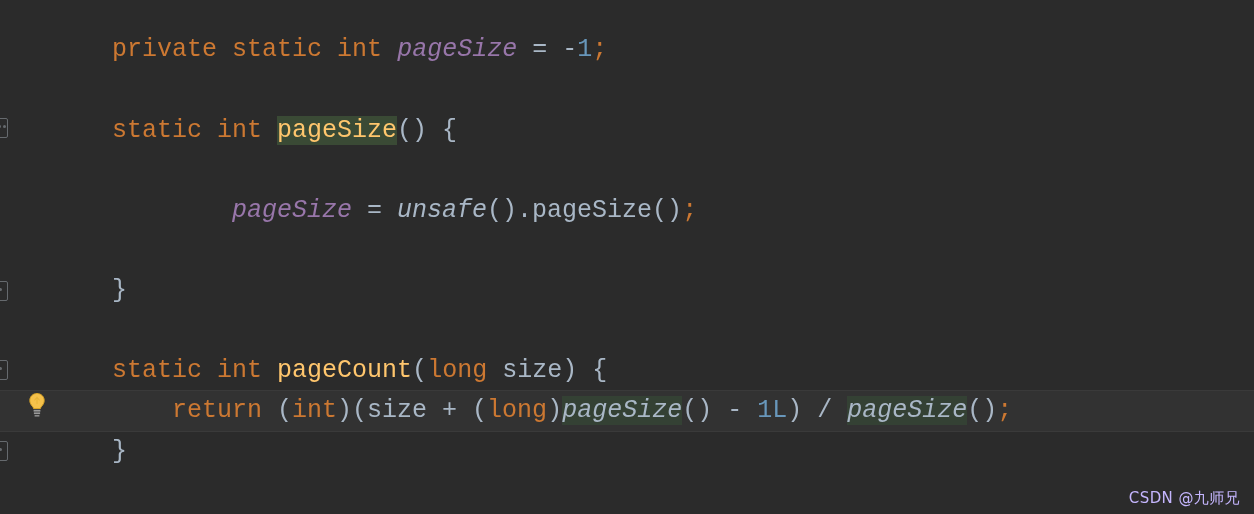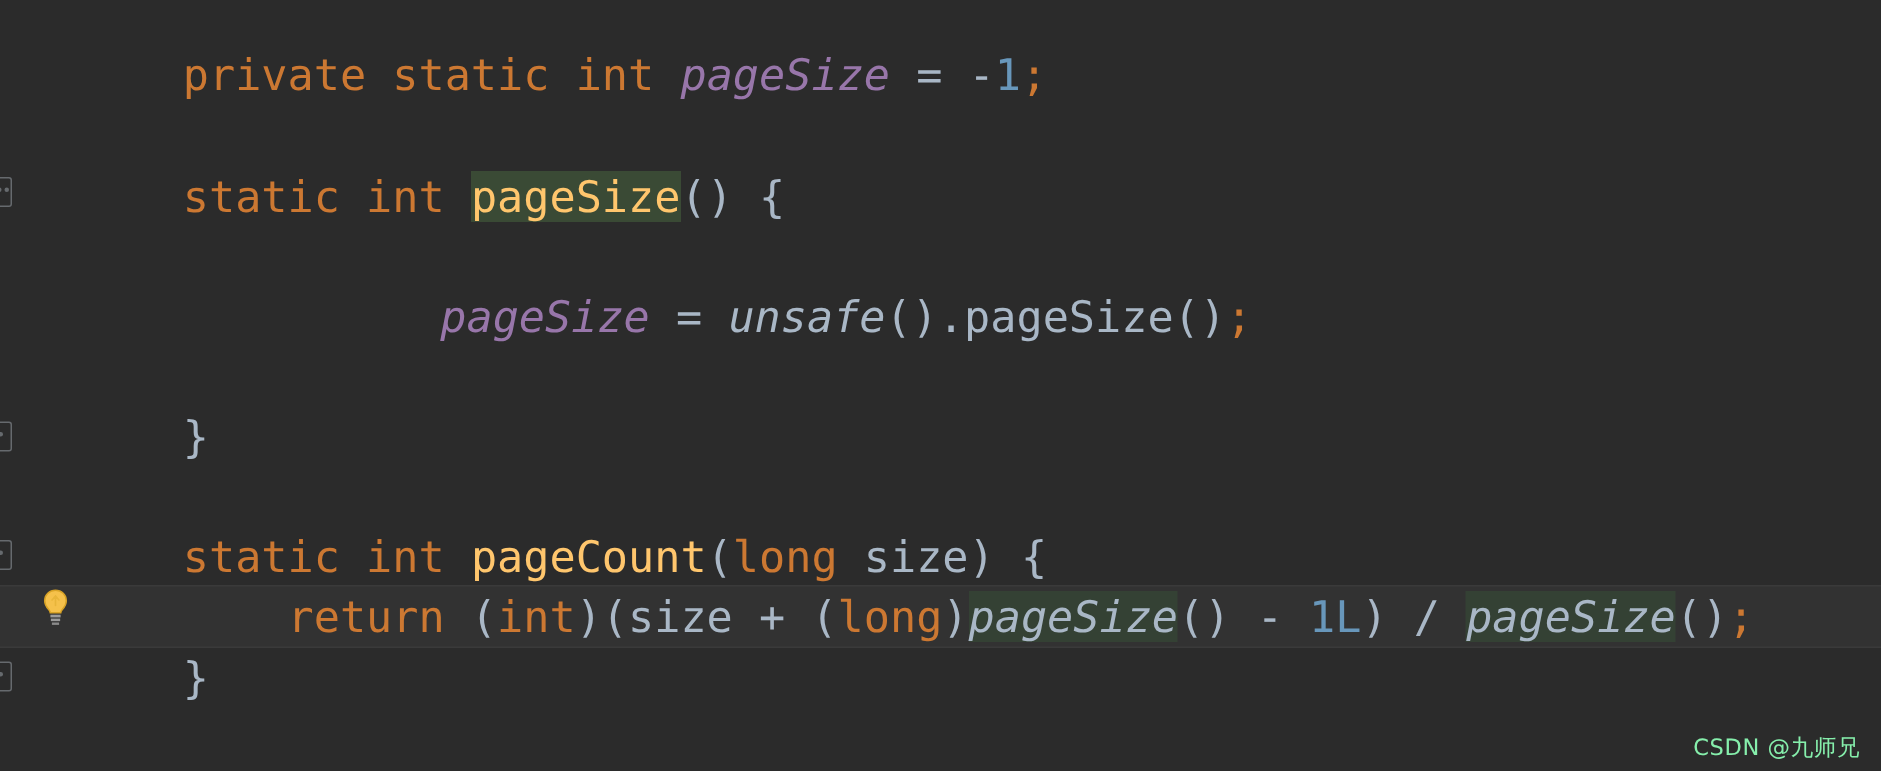--- a/index.html
+++ b/index.html
@@ -67,23 +67,24 @@
     left: 0; top: 0;
     width: 1254px; height: 514px;
   }
   .line {
     position: absolute;
     left: 0;
     width: 1002px;
     height: 40px;
     line-height: 40px;
     white-space: pre;
-    font-size: 29px;
+    font-size: 25px;
     letter-spacing: 0px;
     color: #a9b7c6;
+    font-family: Liberation Mono, monospace;
   }
   .line .txt {
     position: absolute;
     left: 52px;
     top: 0;
   }
   .current-line-bg {
     position: absolute;
     left: 0;
     width: 1254px;
@@ -106,36 +107,36 @@
   .hl   { background: #344134; }     
   .hl-decl { background: #3a4a35; }  
 
   
   .watermark {
     position: absolute;
     right: 14px;
     bottom: 6px;
     font-family: "DejaVu Sans", "Liberation Sans", sans-serif;
     font-size: 15px;
-    color: #86efac;
+    color: #c4b5fd;
     letter-spacing: 0.4px;
   }
 </style>
 </head>
 <body>
 
 <div id="screen">
 
   <div class="gutter"></div>
 
   <div class="code-layer" id="code-layer">
       <div class="line" style="top: 30px;"><span class="txt"><span class="pln">    </span><span class="kw">private</span><span class="pln"> </span><span class="kw">static</span><span class="pln"> </span><span class="kw">int</span><span class="pln"> </span><span class="fld">pageSize</span><span class="pln"> </span><span class="op">=</span><span class="pln"> </span><span class="op">-</span><span class="num">1</span><span class="semi">;</span></span></div>
       <div class="line" style="top: 70px;"><span class="txt"></span></div>
       <div class="line" style="top: 111px;"><span class="txt"><span class="pln">    </span><span class="kw">static</span><span class="pln"> </span><span class="kw">int</span><span class="pln"> </span><span class="mth hl-decl">pageSize</span><span class="pln">() {</span></span></div>
-      <div class="line" style="top: 191px; margin-left: 32px;"><span class="txt"><span class="pln">            </span><span class="fld">pageSize</span><span class="op"> = </span><span class="itl">unsafe</span><span class="pln">().pageSize()</span><span class="semi">;</span></span></div>
+      <div class="line" style="top: 191px;"><span class="txt"><span class="pln">            </span><span class="fld">pageSize</span><span class="op"> = </span><span class="itl">unsafe</span><span class="pln">().pageSize()</span><span class="semi">;</span></span></div>
       <div class="line" style="top: 271px;"><span class="txt"><span class="pln">    </span><span class="pln">}</span></span></div>
       <div class="line" style="top: 311px;"><span class="txt"></span></div>
       <div class="line" style="top: 351px;"><span class="txt"><span class="pln">    </span><span class="kw">static</span><span class="pln"> </span><span class="kw">int</span><span class="pln"> </span><span class="mth">pageCount</span><span class="pln">(</span><span class="kw">long</span><span class="pln"> size) {</span></span></div>
       <div class="current-line-bg" style="top: 390px;"></div>
       <div class="line" style="top: 391px;"><span class="txt"><span class="pln">        </span><span class="kw">return</span><span class="pln"> (</span><span class="kw">int</span><span class="pln">)(size + (</span><span class="kw">long</span><span class="pln">)</span><span class="itl hl">pageSize</span><span class="pln">() - </span><span class="num">1L</span><span class="pln">) / </span><span class="itl hl">pageSize</span><span class="pln">()</span><span class="semi">;</span></span></div>
       <div class="line" style="top: 432px;"><span class="txt"><span class="pln">    </span><span class="pln">}</span></span></div>
     </div>
 
   <div id="gutter-icons">
       <div class="fold-icon" style="top: 118px;"></div>

